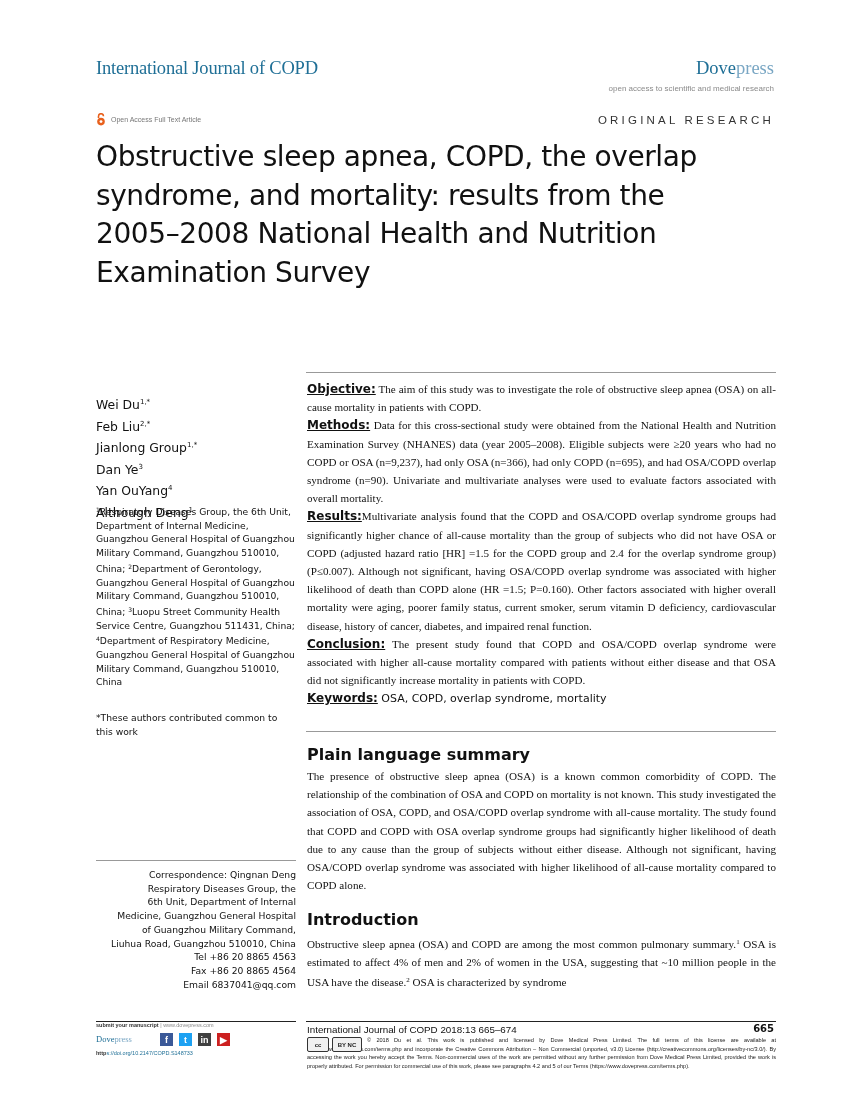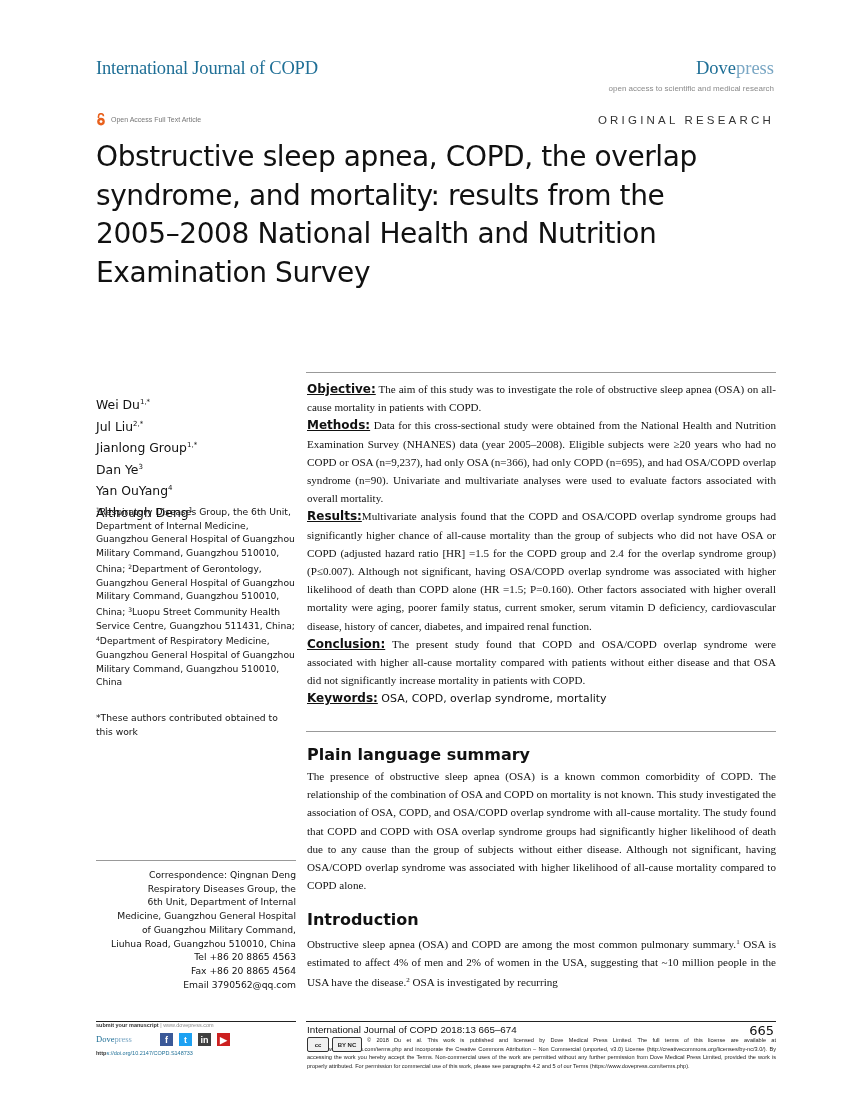--- a/index.html
+++ b/index.html
@@ -52,21 +52,21 @@
   .submit .url { color: #8a8a8a; }
   .foot-dove { position: absolute; left: 96px; top: 1034px; font-family: "Liberation Serif", serif; font-size: 8.5px; }
   .foot-dove .dove { color: #1f6f96; }
   .foot-dove .press { color: #7aa7c4; }
   .social { position: absolute; left: 160px; top: 1033px; display: flex; gap: 6px; }
   .social div { width: 13px; height: 13px; display: flex; align-items: center; justify-content: center; color: #fff; font-family: "Liberation Sans", sans-serif; font-size: 9px; font-weight: bold; }
   .doi { position: absolute; left: 96px; top: 1050px; font-family: "Liberation Sans", sans-serif; font-size: 5.5px; color: #1f6f96; }
   .doi b { color: #333; }
 
   .citation { position: absolute; left: 307px; top: 1024px; font-family: Liberation Sans, sans-serif; font-size: 9.8px; color: #111; }
-  .page-num { position: absolute; right: 76px; top: 1023px; font-family: "DejaVu Sans", sans-serif; font-weight: normal; font-size: 13px; color: #111; }
+  .page-num { position: absolute; right: 76px; top: 1023px; font-family: "DejaVu Sans", sans-serif; font-weight: bold; font-size: 10px; color: #111; }
   .cc { position: absolute; left: 307px; top: 1037px; width: 56px; height: 15px; display: flex; gap: 3px; }
   .cc div { height: 15px; border: 1px solid #333; border-radius: 2px; display: flex; align-items: center; justify-content: center; font-family: "Liberation Sans", sans-serif; font-size: 6px; font-weight: bold; color: #222; background: #f0f0f0; }
   .license { position: absolute; left: 307px; top: 1036px; width: 469px; font-family: "Liberation Sans", sans-serif; font-size: 5.6px; line-height: 8.6px; color: #222; text-align: justify; text-indent: 60px; }
 </style>
 </head>
 <body>
 
 <div class="journal-title">International Journal of COPD</div>
 <div class="publisher"><span class="dove">Dove</span><span class="press">press</span></div>
 <div class="tagline">open access to scientific and medical research</div>
@@ -80,58 +80,58 @@
       </svg>
   </span>
   <span class="oa-label">Open Access Full Text Article</span>
 </div>
 <div class="article-type">ORIGINAL RESEARCH</div>
 
 <h1 class="title">Obstructive sleep apnea, COPD, the overlap syndrome, and mortality: results from the 2005–2008 National Health and Nutrition Examination Survey</h1>
 
 <div class="authors">
   <div><span>Wei Du</span><sup>1,*</sup></div>
-  <div><span>Jul Liu</span><sup>2,*</sup></div>
+  <div><span>Feb Liu</span><sup>2,*</sup></div>
   <div><span>Jianlong Group</span><sup>1,*</sup></div>
   <div><span>Dan Ye</span><sup>3</sup></div>
   <div><span>Yan OuYang</span><sup>4</sup></div>
   <div><span>Although Deng</span><sup>1</sup></div>
 </div>
 
 <div class="affil"><sup>1</sup><span>Respiratory Diseases Group, the 6th Unit, Department of Internal Medicine, Guangzhou General Hospital of Guangzhou Military Command, Guangzhou 510010, China; </span><sup>2</sup><span>Department of Gerontology, Guangzhou General Hospital of Guangzhou Military Command, Guangzhou 510010, China; </span><sup>3</sup><span>Luopu Street Community Health Service Centre, Guangzhou 511431, China; </span><sup>4</sup><span>Department of Respiratory Medicine, Guangzhou General Hospital of Guangzhou Military Command, Guangzhou 510010, China</span></div>
-<div class="equal">*These authors contributed obtained to this work</div>
+<div class="equal">*These authors contributed common to this work</div>
 
 <div class="corr-rule"></div>
 <div class="corr">
   <div>Correspondence: Qingnan Deng</div>
   <div>Respiratory Diseases Group, the</div>
   <div>6th Unit, Department of Internal</div>
   <div>Medicine, Guangzhou General Hospital</div>
   <div>of Guangzhou Military Command,</div>
   <div>Liuhua Road, Guangzhou 510010, China</div>
   <div>Tel +86 20 8865 4563</div>
   <div>Fax +86 20 8865 4564</div>
-  <div>Email 3790562@qq.com</div>
+  <div>Email 6837041@qq.com</div>
 </div>
 
 <div class="abstract-rule"></div>
 <div class="abstract">
   <p><span class="lbl">Objective:</span><span> The aim of this study was to investigate the role of obstructive sleep apnea (OSA) on all-cause mortality in patients with COPD.</span></p>
   <p><span class="lbl">Methods:</span><span> Data for this cross-sectional study were obtained from the National Health and Nutrition Examination Survey (NHANES) data (year 2005–2008). Eligible subjects were ≥20 years who had no COPD or OSA (n=9,237), had only OSA (n=366), had only COPD (n=695), and had OSA/COPD overlap syndrome (n=90). Univariate and multivariate analyses were used to evaluate factors associated with overall mortality.</span></p>
   <p><span class="lbl">Results:</span><span>Multivariate analysis found that the COPD and OSA/COPD overlap syndrome groups had significantly higher chance of all-cause mortality than the group of subjects who did not have OSA or COPD (adjusted hazard ratio [HR] =1.5 for the COPD group and 2.4 for the overlap syndrome group) (P≤0.007). Although not significant, having OSA/COPD overlap syndrome was associated with higher likelihood of death than COPD alone (HR =1.5; P=0.160). Other factors associated with higher overall mortality were aging, poorer family status, current smoker, serum vitamin D deficiency, cardiovascular disease, history of cancer, diabetes, and impaired renal function.</span></p>
   <p><span class="lbl">Conclusion:</span><span> The present study found that COPD and OSA/COPD overlap syndrome were associated with higher all-cause mortality compared with patients without either disease and that OSA did not significantly increase mortality in patients with COPD.</span></p>
   <p><span class="lbl">Keywords:</span><span class="kw"> OSA, COPD, overlap syndrome, mortality</span></p>
 </div>
 <div class="abstract-rule-bottom"></div>
 
 <h2 class="h2 h2-pls">Plain language summary</h2>
 <div class="body-text pls-text">The presence of obstructive sleep apnea (OSA) is a known common comorbidity of COPD. The relationship of the combination of OSA and COPD on mortality is not known. This study investigated the association of OSA, COPD, and OSA/COPD overlap syndrome with all-cause mortality. The study found that COPD and COPD with OSA overlap syndrome groups had significantly higher likelihood of death due to any cause than the group of subjects without either disease. Although not significant, having OSA/COPD overlap syndrome was associated with higher likelihood of all-cause mortality compared to COPD alone.</div>
 
 <h2 class="h2 h2-intro">Introduction</h2>
-<div class="body-text intro-text"><span>Obstructive sleep apnea (OSA) and COPD are among the most common pulmonary summary.</span><sup>1</sup><span> OSA is estimated to affect 4% of men and 2% of women in the USA, suggesting that ~10 million people in the USA have the disease.</span><sup>2</sup><span> OSA is investigated by recurring</span></div>
+<div class="body-text intro-text"><span>Obstructive sleep apnea (OSA) and COPD are among the most common pulmonary summary.</span><sup>1</sup><span> OSA is estimated to affect 4% of men and 2% of women in the USA, suggesting that ~10 million people in the USA have the disease.</span><sup>2</sup><span> OSA is characterized by syndrome</span></div>
 
 <div class="foot-rule-left"></div>
 <div class="foot-rule-right"></div>
 <div class="submit"><b>submit your manuscript</b><span class="url"> | www.dovepress.com</span></div>
 <div class="foot-dove"><span class="dove">Dove</span><span class="press">press</span></div>
 <div class="social">
   <div style="background:#3b5998">f</div>
   <div style="background:#1da1f2">t</div>
   <div style="background:#404040">in</div>
   <div style="background:#cc2020">▶</div>

